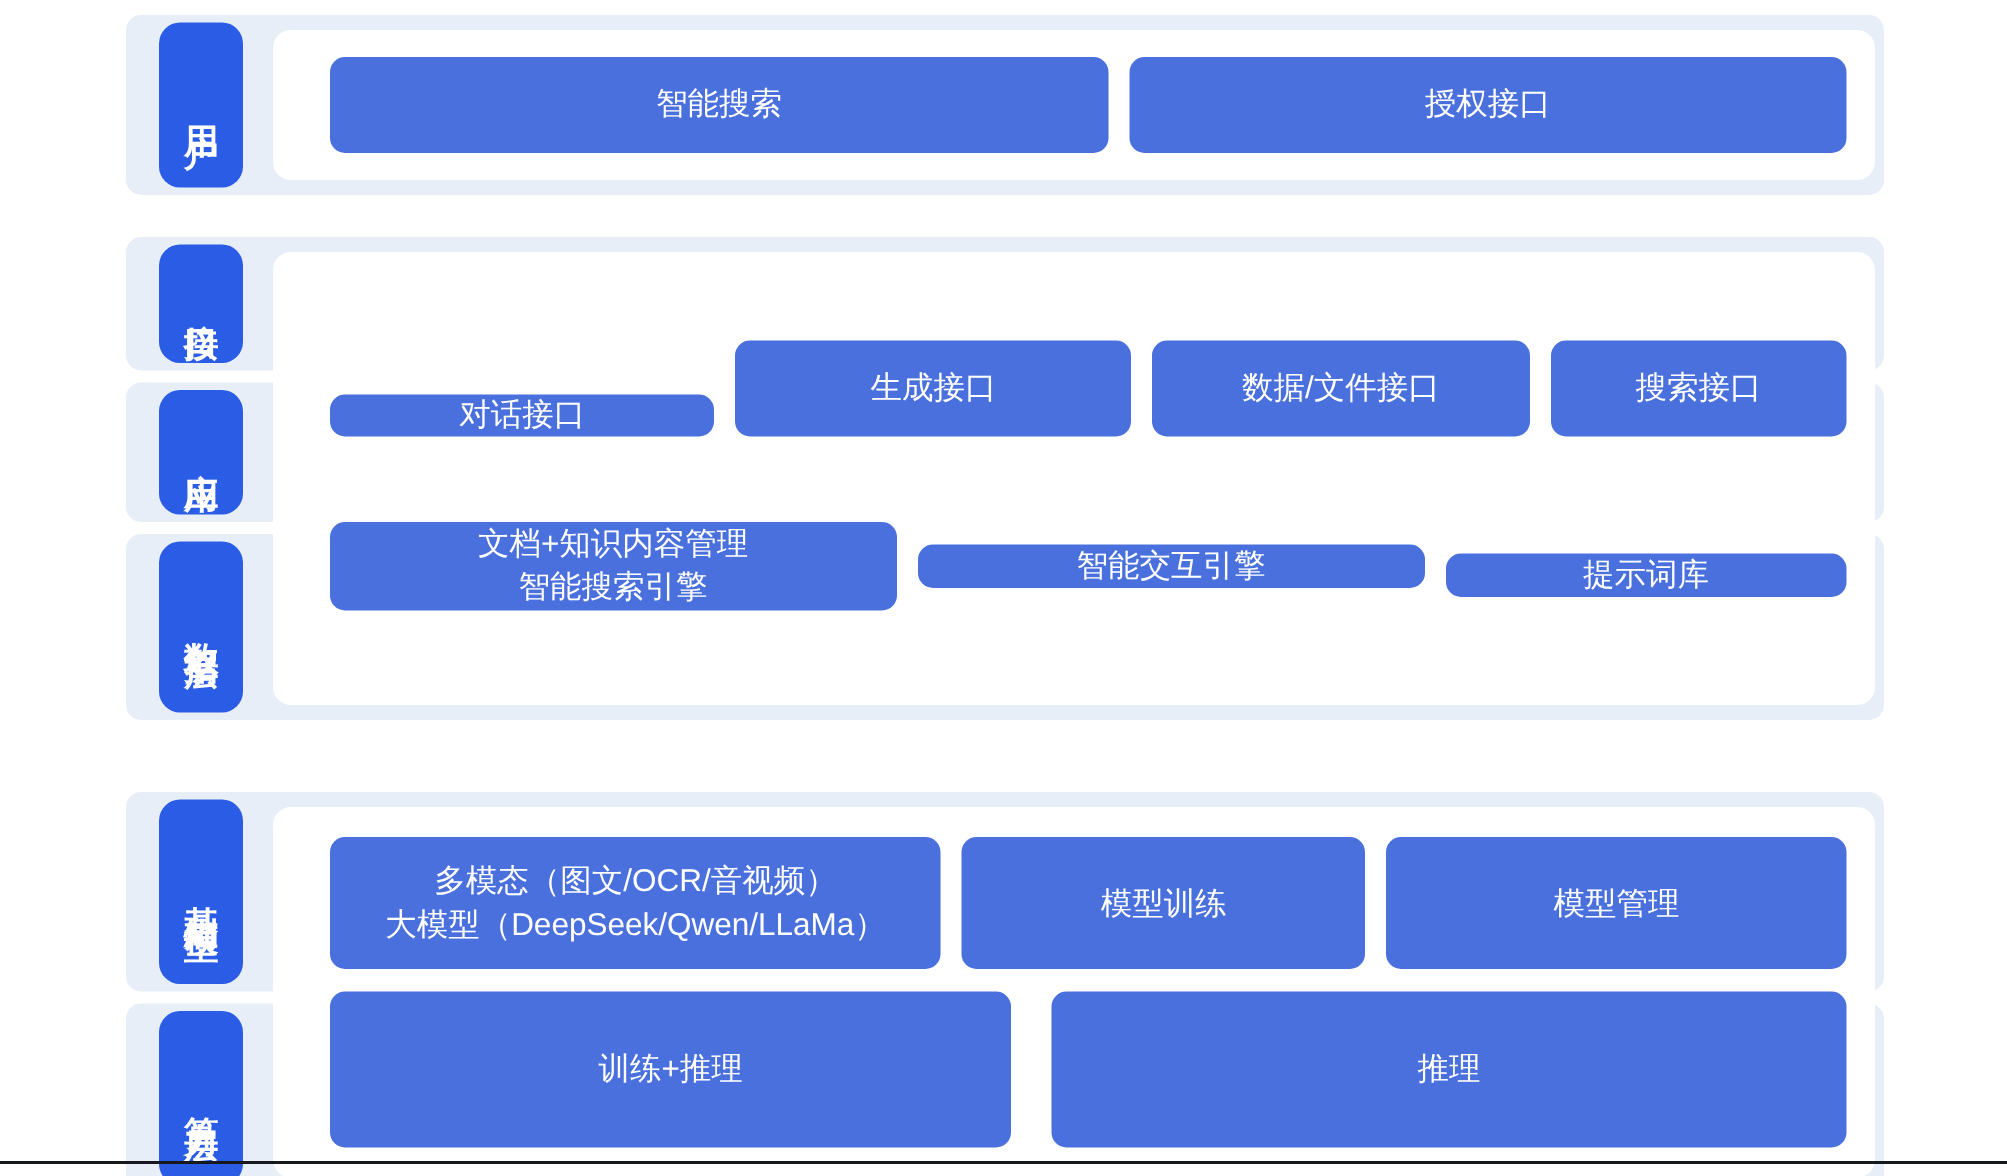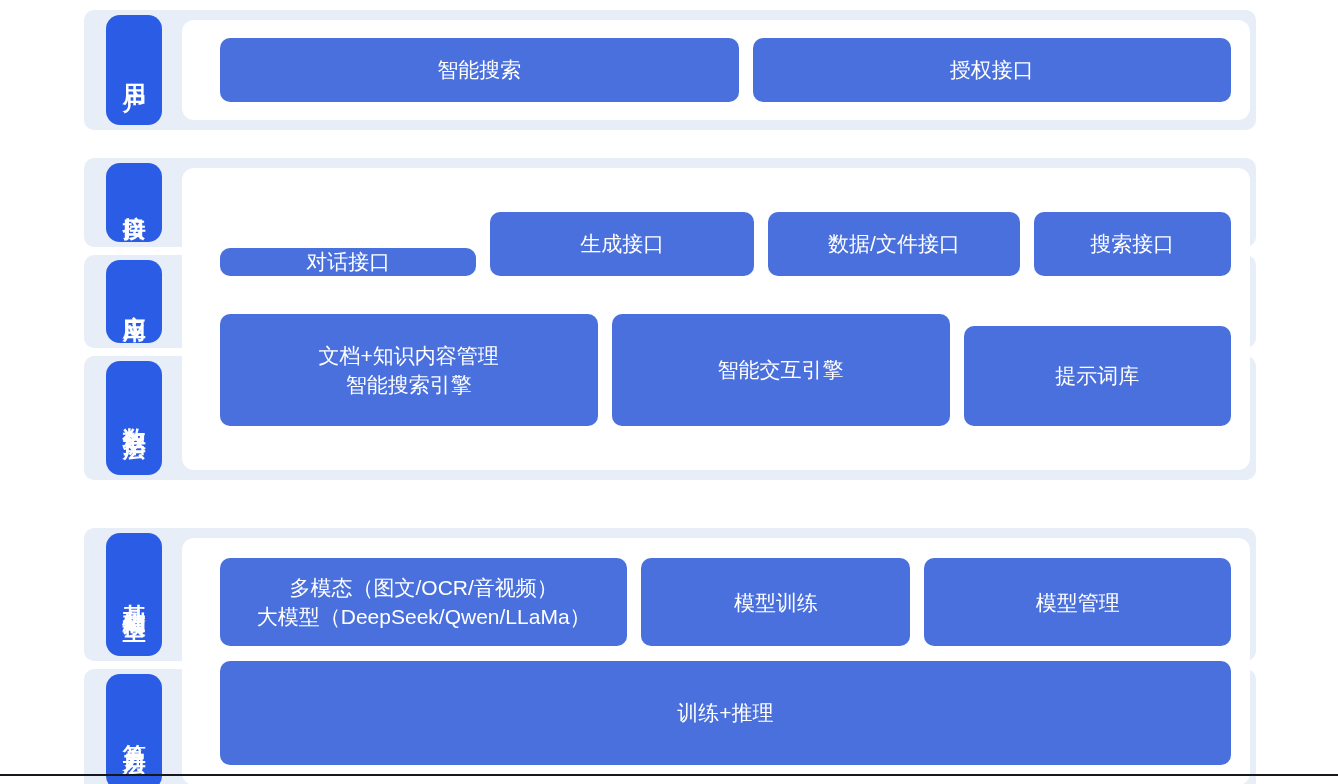--- a/index.html
+++ b/index.html
@@ -107,21 +107,21 @@
         </div>
       </div>
     </div>
     <div class="panel">
       <div class="row" style="height:64px;">
         <div class="block" style="flex:204;margin-top:36px;">对话接口</div>
         <div class="block" style="flex:210;">生成接口</div>
         <div class="block" style="flex:200;">数据/文件接口</div>
         <div class="block" style="flex:157;">搜索接口</div>
       </div>
-      <div class="row" style="height:112px;">
+      <div class="row" style="height:68px;align-items:center;">
         <div class="block" style="flex:298;">文档+知识内容管理
 智能搜索引擎</div>
         <div class="block" style="flex:267;">智能交互引擎</div>
         <div class="block" style="flex:211;margin-top:12px;">提示词库</div>
       </div>
     </div>
   </section>
 
   <section class="group" style="top:528px; height:267px;">
     <div class="strips">
@@ -138,18 +138,19 @@
     </div>
     <div class="panel">
       <div class="row" style="height:88px;">
         <div class="block" style="flex:392;">多模态（图文/OCR/音视频）
 大模型（DeepSeek/Qwen/LLaMa）</div>
         <div class="block" style="flex:259;">模型训练</div>
         <div class="block" style="flex:295;">模型管理</div>
       </div>
       <div class="row" style="height:104px;gap:27px;">
         <div class="block" style="flex:462;">训练+推理</div>
+        <div class="block" style="flex:539;">推理</div>
       </div>
     </div>
   </section>
 
   <div class="bottom-line"></div>
 </div>
 
 </body></html>

